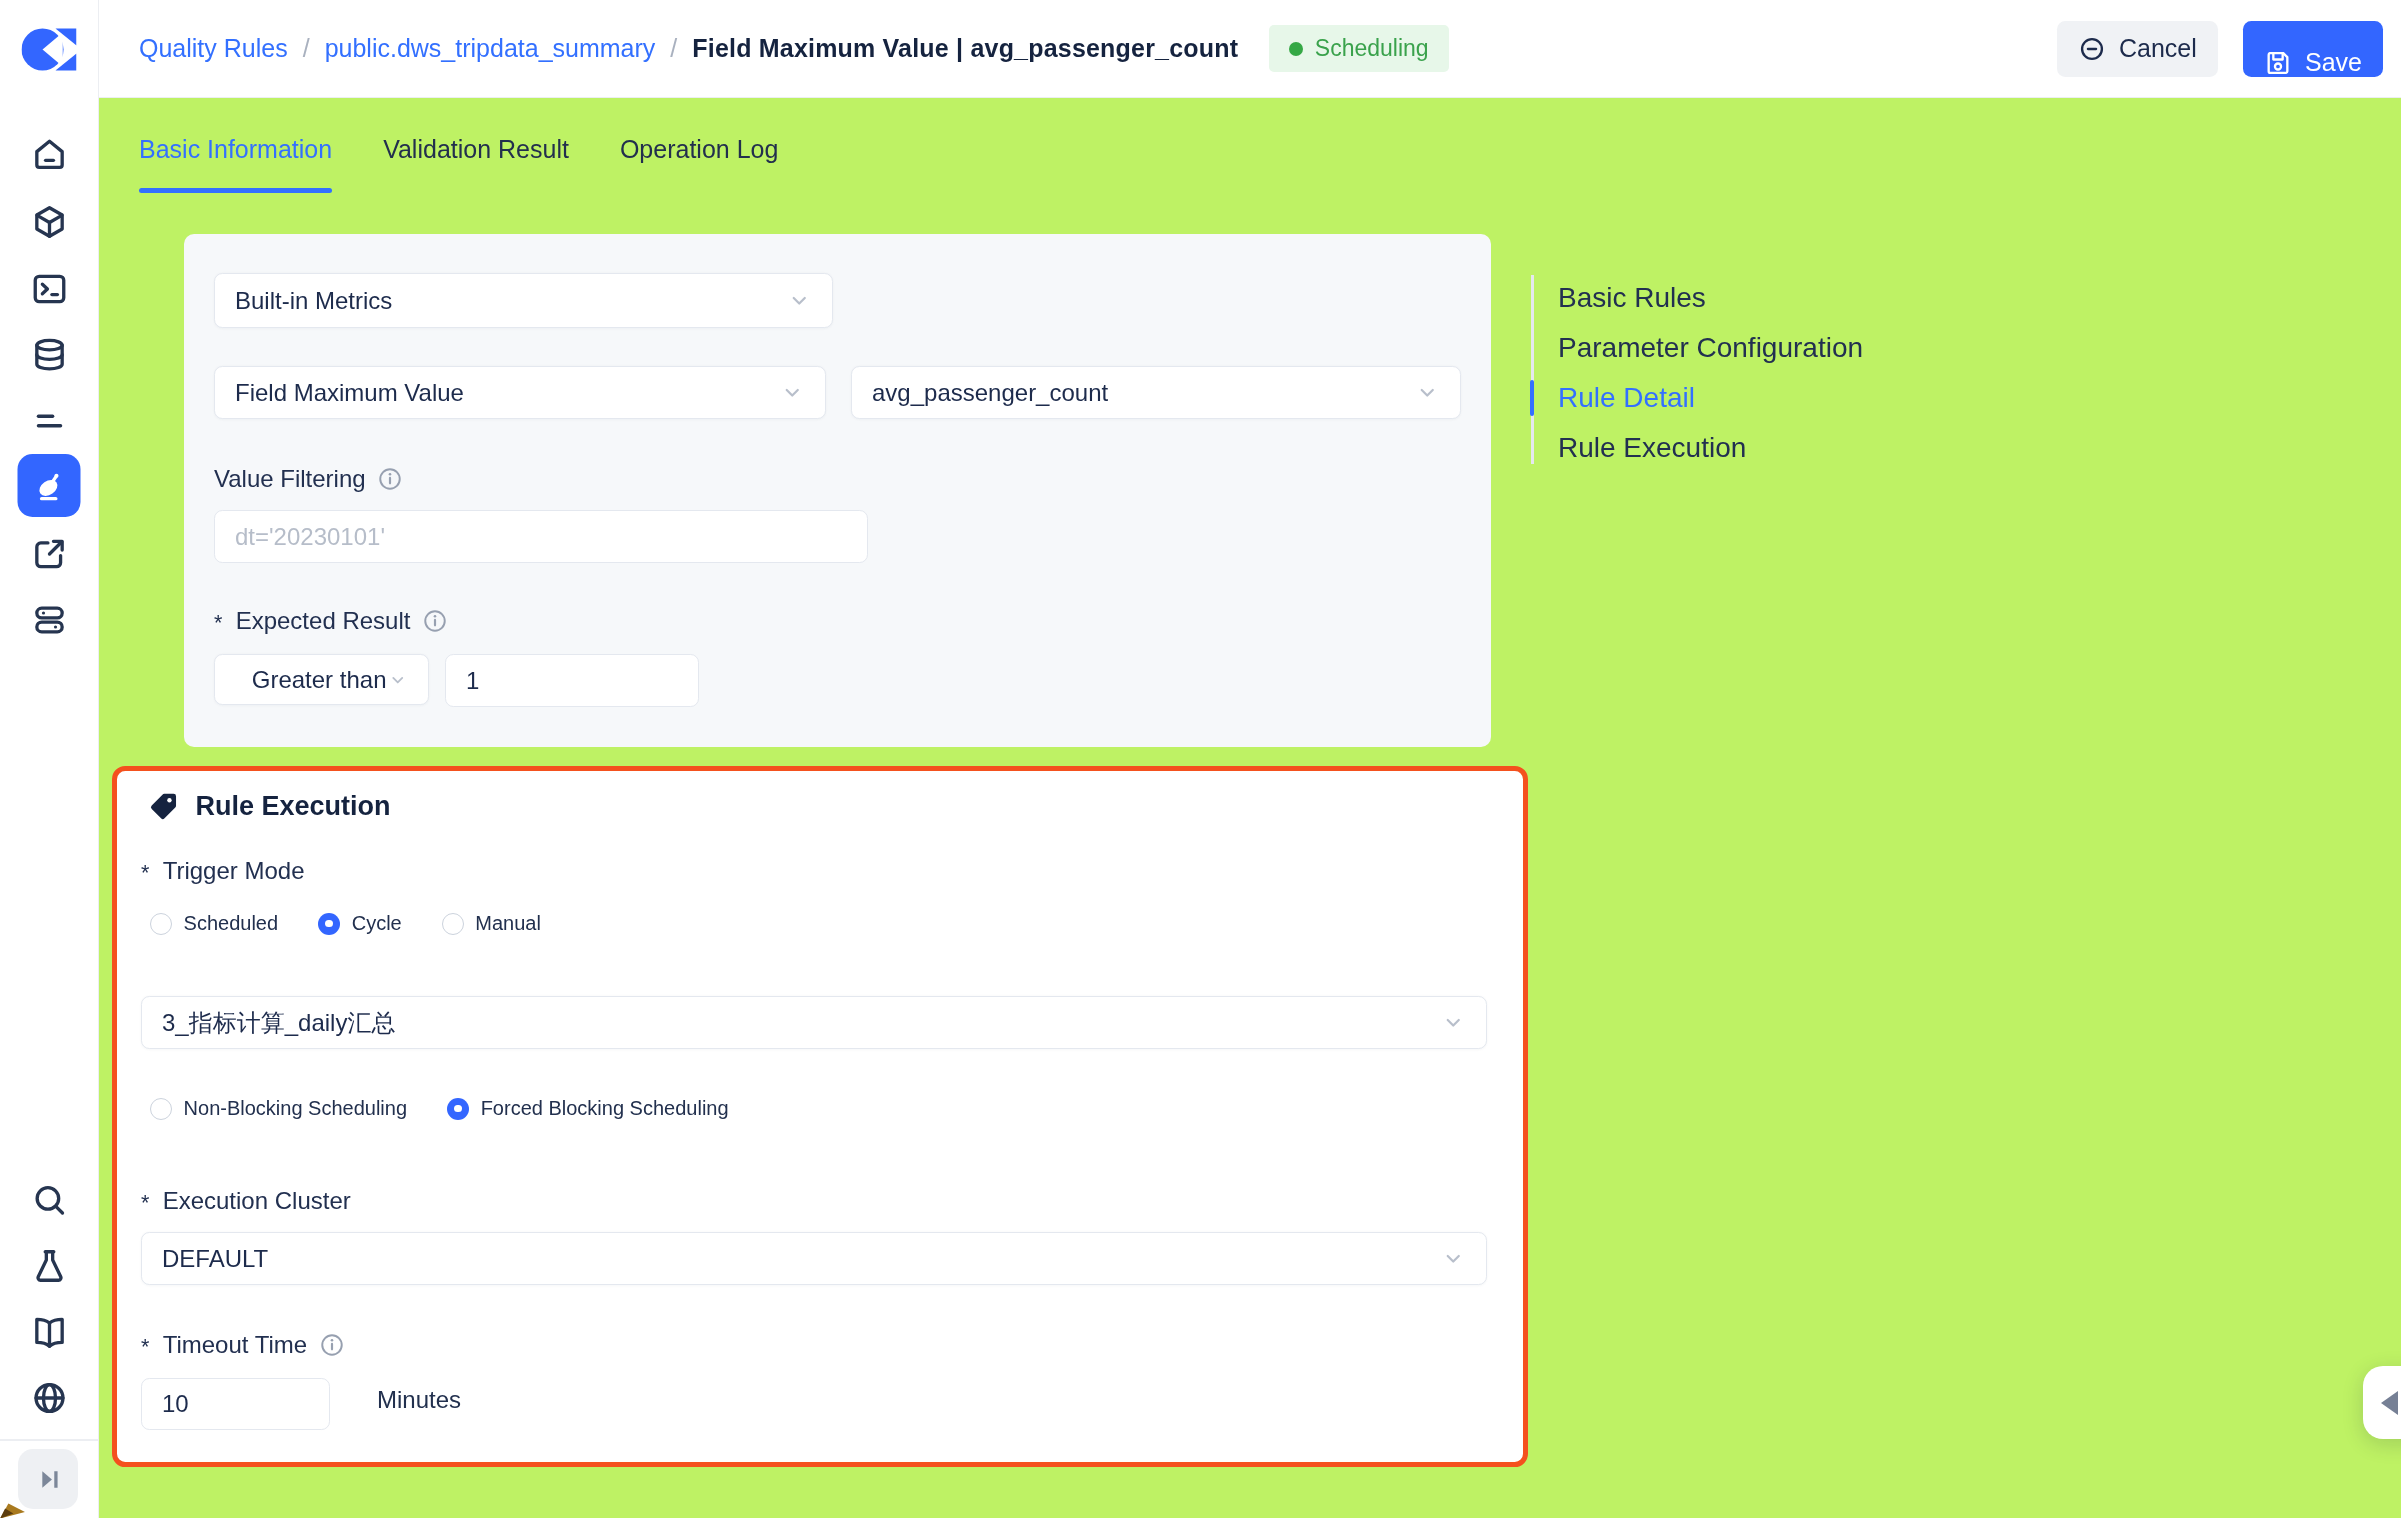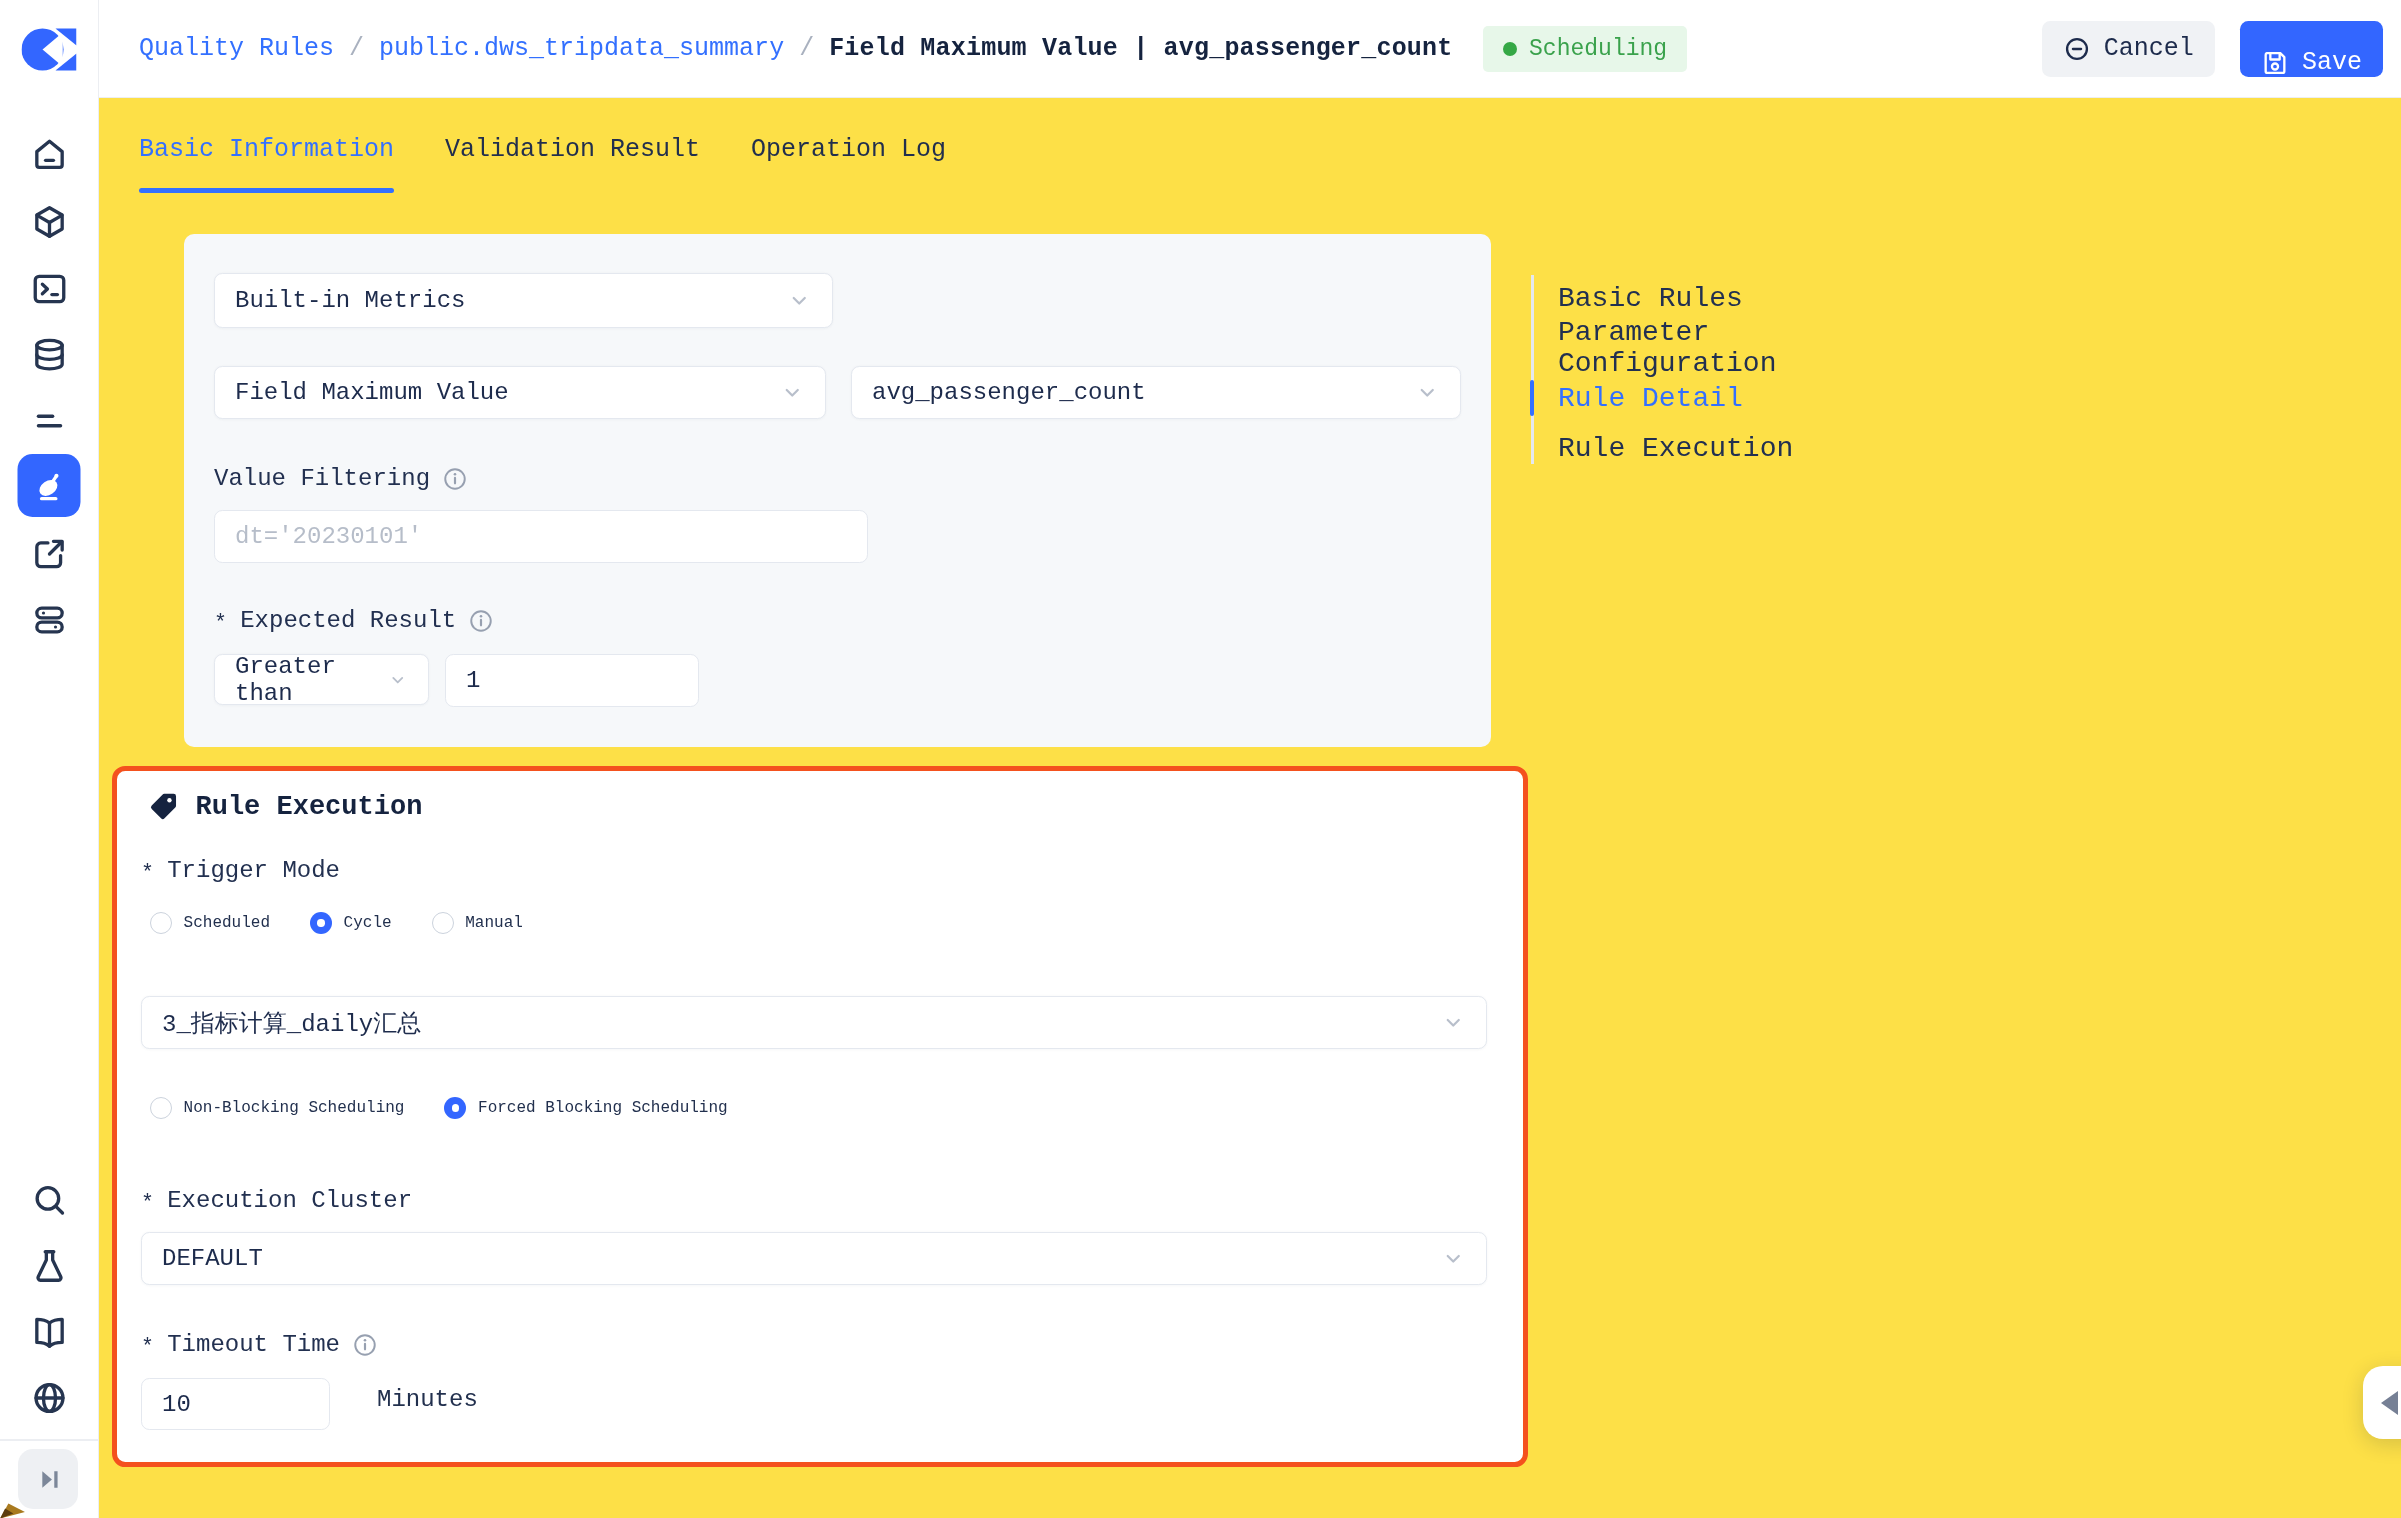--- a/index.html
+++ b/index.html
@@ -1,17 +1,17 @@
 <!DOCTYPE html>
 <html style="font-size:13.2px"><head>
 <meta charset="utf-8">
 <style>
   html,body{margin:0;padding:0;background:#fff;}
-  #app{position:relative;width:2401px;height:1518px;background:#fde047;overflow:hidden;
-       font-family:Liberation Mono, monospace;color:#1e2c4c;}
+  #app{position:relative;width:2401px;height:1518px;background:#bef264;overflow:hidden;
+       font-family:Liberation Sans, sans-serif;color:#1e2c4c;}
 
   
   .sidebar{position:absolute;left:0;top:0;width:98px;height:1518px;background:#fff;border-right:1.7px solid #eceef2;}
   .snav{position:absolute;left:50%;transform:translateX(-50%);width:63px;height:63px;
         display:flex;align-items:center;justify-content:center;border-radius:15px;cursor:pointer;}
   .snav svg{width:38px;height:38px;stroke:#263550;fill:none;stroke-width:2.1;stroke-linecap:round;stroke-linejoin:round;}
   .snav.active{background:#3366ff;}
   .side-divider{position:absolute;left:0;top:1439px;width:98px;height:1.7px;background:#eceef2;}
   .expand-btn{position:absolute;left:18px;top:1449px;width:60px;height:60px;background:#eef0f3;border-radius:15px;
               display:flex;align-items:center;justify-content:center;cursor:pointer;}
@@ -70,21 +70,21 @@
   .exec{position:absolute;left:112px;top:766px;width:1416px;height:701px;box-sizing:border-box;
         border:5px solid #f4511e;border-radius:13.2px;background:#fff;}
   .exec-heading{position:absolute;left:31px;top:20px;display:flex;align-items:center;gap:16.5px;}
   .exec-heading .txt{font-size:27px;font-weight:bold;color:#15233f;}
   .tag-ic{width:31px;height:31px;}
   .radio-row{position:absolute;display:flex;align-items:center;gap:40px;}
   .radio-item{display:flex;align-items:center;gap:11.6px;cursor:pointer;}
   .radio{width:22px;height:22px;border-radius:50%;border:1.7px solid #ccd3dd;background:#fff;box-sizing:border-box;position:relative;flex:0 0 auto;}
   .radio.checked{border:none;background:#3366ff;}
   .radio.checked::after{content:'';position:absolute;inset:0;margin:auto;width:7.4px;height:7.4px;border-radius:50%;background:#fff;}
-  .radio-label{font-size:16px;color:#22304e;}
+  .radio-label{font-size:20px;color:#22304e;}
   .minutes{font-size:24px;color:#22304e;}
 
   
   .right-collapse{position:absolute;left:2363px;top:1366px;width:73px;height:73px;background:#fff;border-radius:20px;
                   box-shadow:0 5px 21.5px rgba(15,25,55,.16);display:flex;align-items:center;cursor:pointer;}
   .right-collapse .tri{width:0;height:0;border-right:17.4px solid #768095;border-top:12.4px solid transparent;
                        border-bottom:12.4px solid transparent;margin-left:18px;}
 
   .corner-artifact{position:absolute;left:0;top:1497px;width:35px;height:21.5px;}
 </style>

